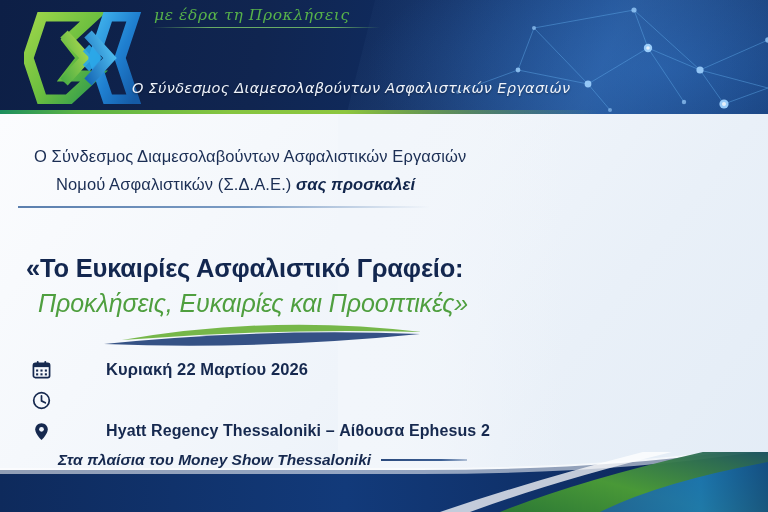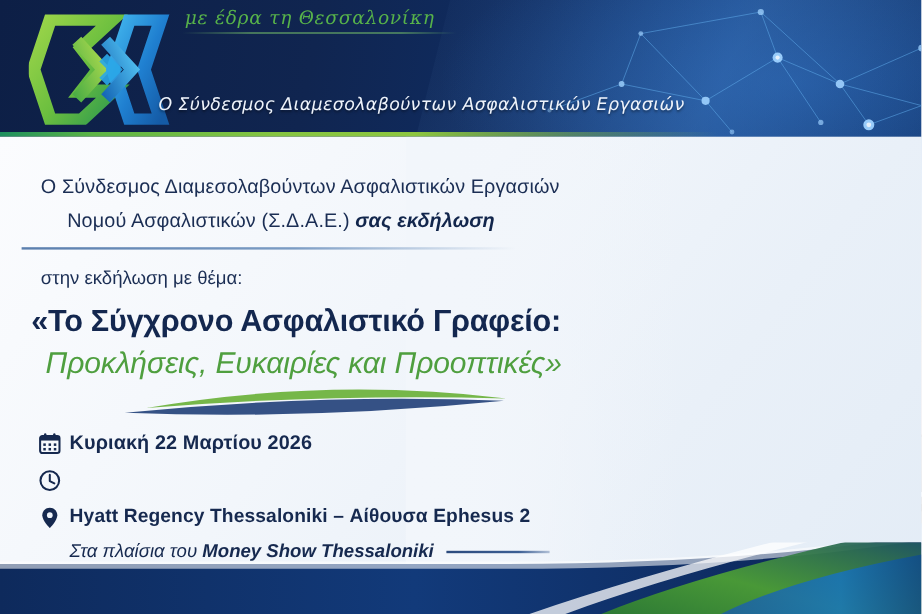--- a/index.html
+++ b/index.html
@@ -164,20 +164,21 @@
   }
 
   .swoosh { position: absolute; left: 100px; top: 208px; width: 330px; height: 26px; }
 
   .details { position: absolute; left: 32px; top: 244px; width: 470px; }
   .drow {
     display: flex;
     align-items: center;
     margin-bottom: 9px;
     min-height: 22px;
+    gap: 48px;
   }
   .dicon {
     width: 26px; height: 22px;
     flex: 0 0 26px;
     display: flex; align-items: center; justify-content: flex-start;
   }
   .dtext {
     font-size: 16px;
     color: #16294f;
     letter-spacing: 0.1px;
@@ -191,21 +192,21 @@
     margin-left: 26px;
     margin-top: 3px;
   }
   .ms-text {
     font-size: 15.5px;
     font-style: italic;
     font-weight: bold;
     color: #16294f;
     white-space: nowrap;
   }
-  .ms-pre { font-weight: normal; font-style: italic; }
+  .ms-pre { font-weight: bold; font-style: italic; }
   .ms-rule {
     margin-left: 10px;
     width: 86px; height: 2px;
     background: linear-gradient(90deg, #2b4a7d 0%, #3c5f94 70%, rgba(60,95,148,0.35) 100%);
     flex: 0 0 auto;
   }
 </style>
 </head>
 <body>
 
@@ -483,41 +484,40 @@
       <path d="M40,22 L62,46 L40,70" fill="none" stroke="url(#lgGreen2)" stroke-width="10" stroke-linejoin="miter"></path>
 
       <path d="M84,4 L110,4 L96,46 L110,88 L84,88 L70,46 Z" fill="none" stroke="url(#lgBlue)" stroke-width="11" stroke-linejoin="miter"></path>
 
       <path d="M64,22 L86,46 L64,70" fill="none" stroke="url(#lgBlue2)" stroke-width="10" stroke-linejoin="miter"></path>
 
       <path d="M62,36 L72,46 L62,56" fill="none" stroke="#2aa7e8" stroke-width="9" stroke-linejoin="miter" opacity="0.9"></path>
     </svg>
 
     <div class="logo-text">
-      <div class="sdae-sub">με έδρα τη Θεσσαλονίκη</div>
+      <div class="sdae-sub">με έδρα τη Προκλήσεις</div>
       <div class="sdae-underline"></div>
     </div>
 
     <div class="header-tagline">Ο Σύνδεσμος Διαμεσολαβούντων Ασφαλιστικών Εργασιών</div>
     <div class="header-greenstripe"></div>
   </div>
 
   <div class="content">
 
     <div class="intro">
       <div class="intro-line">Ο Σύνδεσμος Διαμεσολαβούντων Ασφαλιστικών Εργασιών</div>
-      <div class="intro-line l2"><span>Νομού Ασφαλιστικών (Σ.Δ.Α.Ε.) </span><span class="intro-em">σας εκδήλωση</span></div>
+      <div class="intro-line l2"><span>Νομού Ασφαλιστικών (Σ.Δ.Α.Ε.) </span><span class="intro-em">σας προσκαλεί</span></div>
     </div>
 
     <div class="rule"></div>
 
-    <div class="subline">στην εκδήλωση με θέμα:</div>
 
     <div class="title-block">
-      <div class="title-l1">«Το Σύγχρονο Ασφαλιστικό Γραφείο:</div>
+      <div class="title-l1">«Το Ευκαιρίες Ασφαλιστικό Γραφείο:</div>
       <div class="title-l2">Προκλήσεις, Ευκαιρίες και Προοπτικές»</div>
     </div>
 
     <svg class="swoosh" viewBox="0 0 330 26">
       <path d="M22,18 q150,-26 300,-8 q-150,-4 -300,8 Z" fill="#6fb33f" opacity="0.95"></path>
       <path d="M4,22 q160,-16 316,-10 q-160,16 -316,10 Z" fill="#203f78" opacity="0.9"></path>
     </svg>
 
     <div class="details">
 

